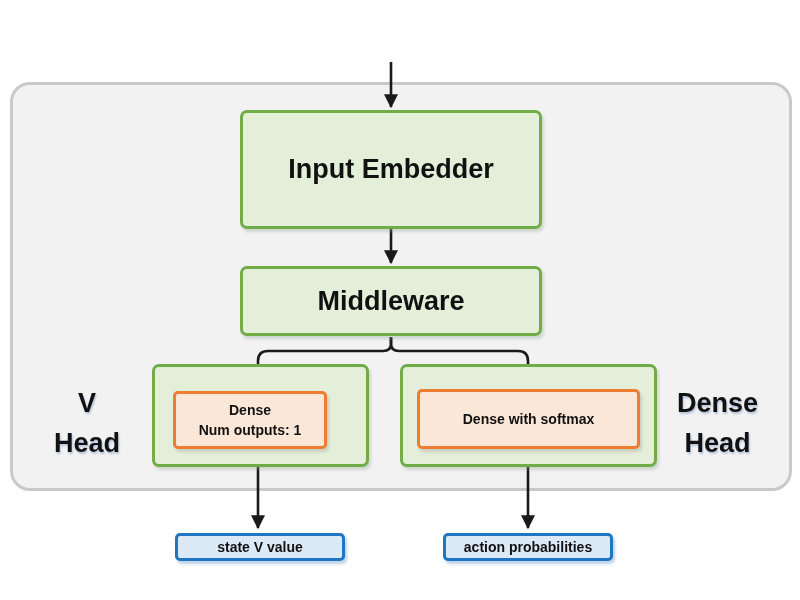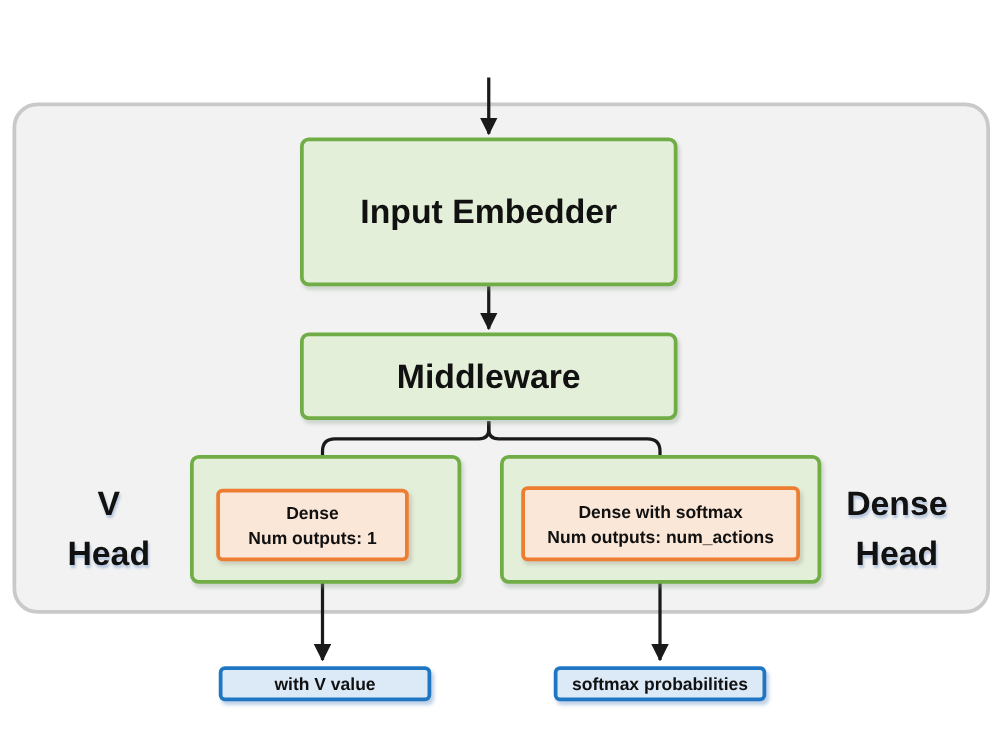--- a/index.html
+++ b/index.html
@@ -115,27 +115,26 @@
     <div class="dense-subtitle">Num outputs: 1</div>
   </div>
 
   <div class="head-label" style="left:42px; top:383px; width:90px;">V
 Head</div>
 
   <div class="node green-node" style="left:400px; top:364px; width:257px; height:103px;"></div>
 
   <div class="node orange-node" style="left:417px; top:389px; width:223px; height:60px;">
     <div class="dense-title">Dense with softmax</div>
-    <div class="dense-subtitle">Num outputs: num_actions</div>
   </div>
 
   <div class="head-label" style="left:665px; top:383px; width:105px;">Dense
 Head</div>
 
   <div class="node blue-node" style="left:175px; top:533px; width:170px; height:28px;">
-    <span>with V value</span>
+    <span>state V value</span>
   </div>
 
   <div class="node blue-node" style="left:443px; top:533px; width:170px; height:28px;">
-    <span>softmax probabilities</span>
+    <span>action probabilities</span>
   </div>
 
 </div>
 
 </body></html>

